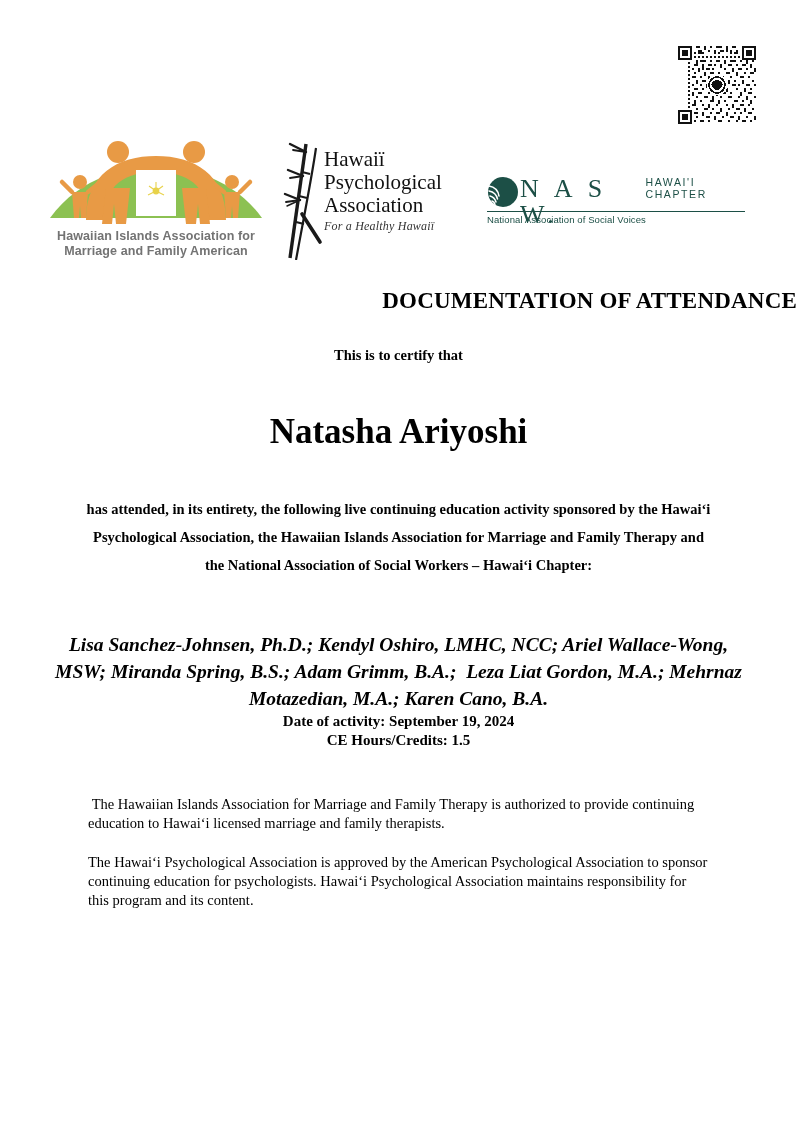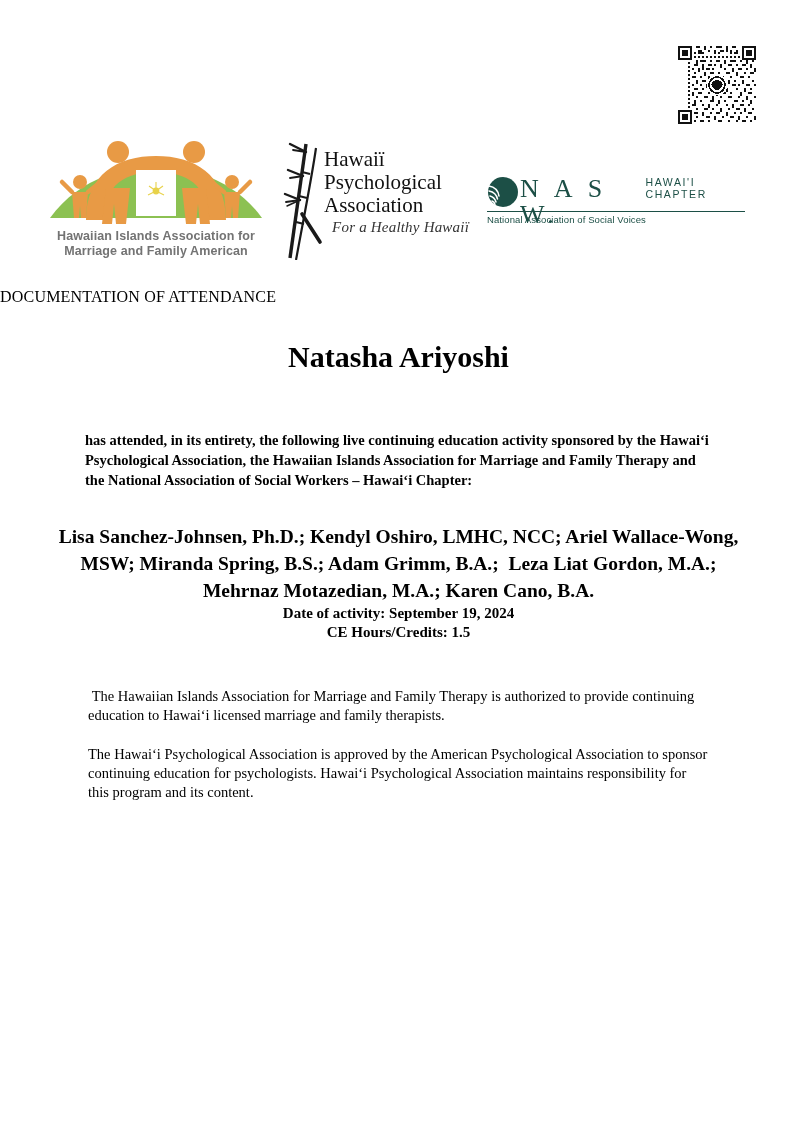--- a/index.html
+++ b/index.html
@@ -77,25 +77,24 @@
   .hpa-line {
     font-family: "Liberation Serif", serif;
     font-size: 21px;
     line-height: 23px;
     color: #111111;
     white-space: nowrap;
   }
   .hpa-tagline {
     font-family: "Liberation Serif", serif;
     font-style: italic;
-    font-size: 15px;
+    font-size: 12px;
     color: #333333;
     margin-top: 2px;
     letter-spacing: 0.2px;
-    text-align: right;
   }
 
   
   .logo-nasw {
     position: absolute;
     left: 487px;
     top: 38px;
     width: 262px;
   }
   .nasw-top {
@@ -135,61 +134,62 @@
   }
 
   
   .doc-body {
     position: absolute;
     top: 288px;
     left: 0;
     width: 797px;
   }
   .heading {
-    text-align: left;
-    font-weight: normal;
-    font-size: 16px;
+    text-align: right;
+    font-weight: bold;
+    font-size: 23px;
     letter-spacing: 0.2px;
   }
   .certify {
     text-align: center;
     font-weight: bold;
     font-size: 14.5px;
     margin-top: 33px;
   }
   .recipient {
     text-align: center;
     font-weight: bold;
-    font-size: 30px;
-    margin-top: 34px;
+    font-size: 35px;
+    margin-top: 48px;
   }
   .preamble {
-    text-align: left;
+    text-align: center;
     font-weight: bold;
     font-size: 14.5px;
-    line-height: 20px;
-    margin-top: 56px;
+    line-height: 28px;
+    margin-top: 43px;
     padding: 0 85px;
   }
   .activity-title {
     text-align: center;
     font-weight: bold;
     font-size: 24.5px;
     line-height: 32px;
     margin-top: 30px;
     padding: 0 60px;
   }
   .presenters {
     text-align: center;
     font-weight: bold;
     font-size: 19.5px;
     line-height: 27px;
-    margin-top: 33px;
+    margin-top: 52px;
     padding: 0 52px;
     white-space: pre-wrap;
+    font-style: italic;
   }
   .activity-meta {
     text-align: center;
     font-weight: bold;
     font-size: 15px;
     line-height: 19px;
   }
   .disclaimers {
     margin-top: 45px;
     padding: 0 88px 0 88px;
@@ -501,20 +501,21 @@
       <div class="nasw-letters">N A S W.</div>
       <div class="nasw-chapter">HAWAI'I CHAPTER</div>
     </div>
     <div class="nasw-rule"></div>
     <div class="nasw-sub">National Association of Social Voices</div>
   </div>
 </div>
 
 <div class="doc-body">
   <div class="heading">DOCUMENTATION OF ATTENDANCE</div>
+  <div class="certify">This is to certify that</div>
   <div class="recipient">Natasha Ariyoshi</div>
   <div class="preamble">has attended, in its entirety, the following live continuing education activity sponsored by the Hawaiʻi Psychological Association, the Hawaiian Islands Association for Marriage and Family Therapy and the National Association of Social Workers – Hawaiʻi Chapter:</div>
   <div class="presenters">Lisa Sanchez-Johnsen, Ph.D.; Kendyl Oshiro, LMHC, NCC; Ariel Wallace-Wong, MSW; Miranda Spring, B.S.; Adam Grimm, B.A.;  Leza Liat Gordon, M.A.; Mehrnaz Motazedian, M.A.; Karen Cano, B.A.</div>
   <div class="activity-meta">
     <div>Date of activity: September 19, 2024</div>
     <div>CE Hours/Credits: 1.5</div>
   </div>
   <div class="disclaimers">
     <div class="disclaimer"> The Hawaiian Islands Association for Marriage and Family Therapy is authorized to provide continuing education to Hawaiʻi licensed marriage and family therapists.</div>
     <div class="disclaimer">The Hawaiʻi Psychological Association is approved by the American Psychological Association to sponsor continuing education for psychologists. Hawaiʻi Psychological Association maintains responsibility for this program and its content.</div>

